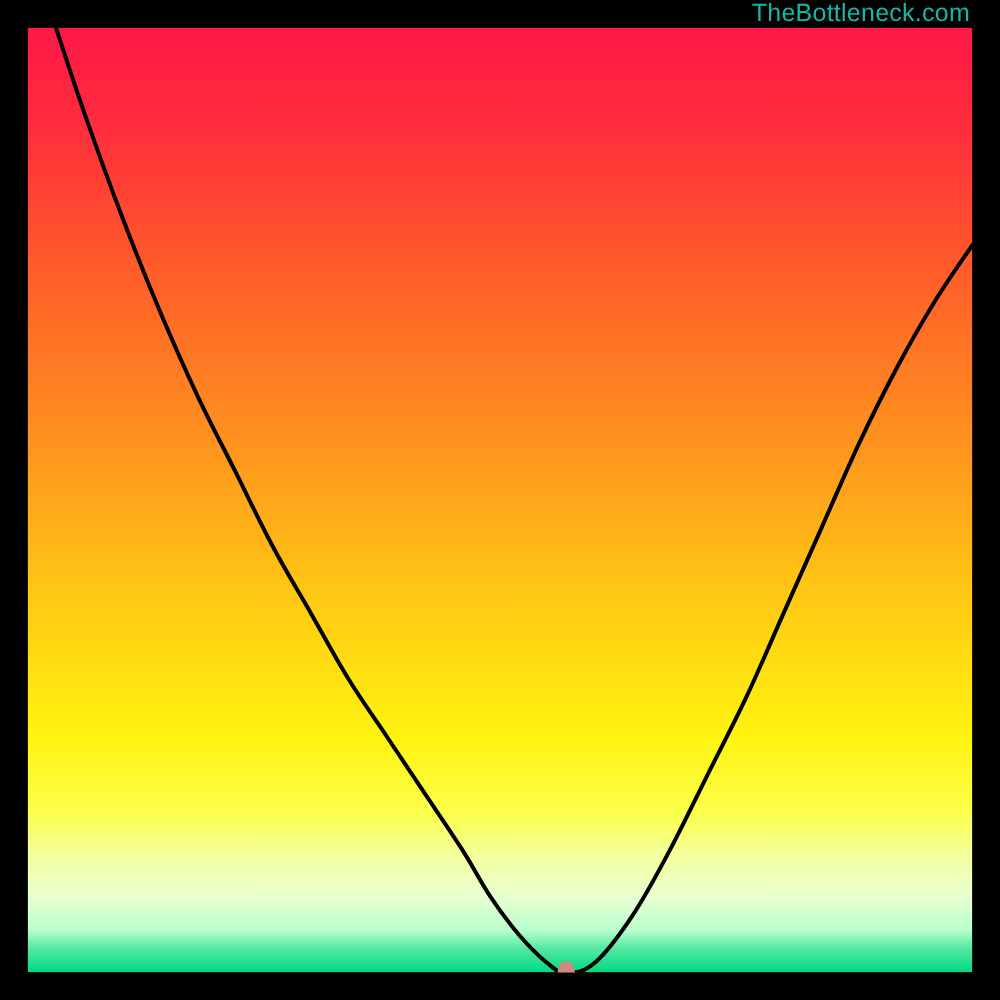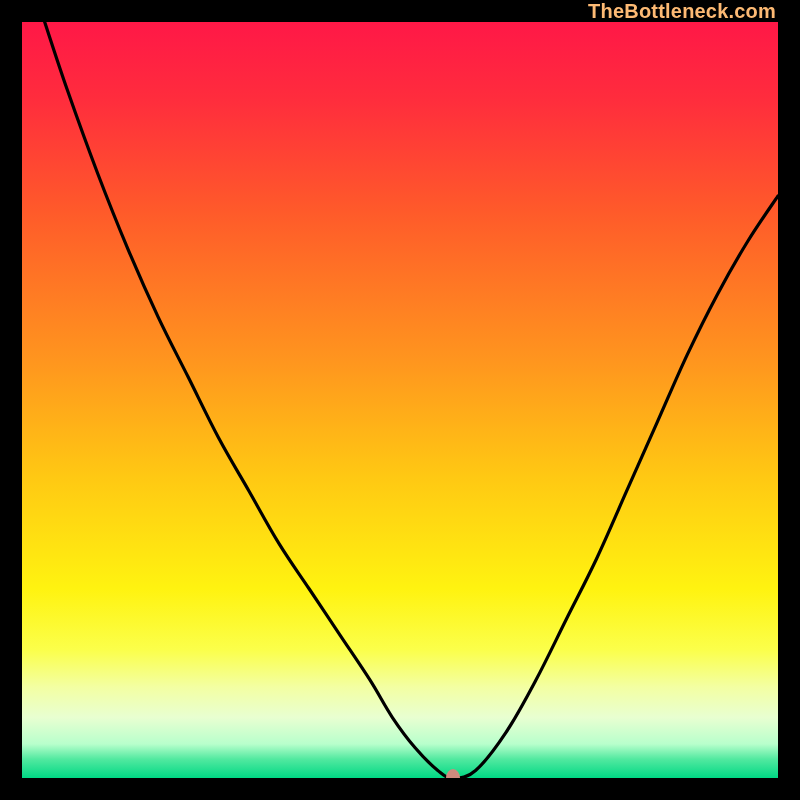--- a/index.html
+++ b/index.html
@@ -34,22 +34,22 @@
     top: 0;
     width: 100%;
     height: 100%;
   }
   .attribution {
     position: absolute;
     top: 0px;
     right: 24px;
     font-family: Arial, Helvetica, sans-serif;
     font-size: 20px;
-    font-weight: 700;
-    color: #fdba74;
+    font-weight: 400;
+    color: #14b8a6;
     letter-spacing: 0.2px;
   }
   .marker {
     position: absolute;
     width: 14px;
     height: 18px;
     border-radius: 50%;
     background: #cf8a7d;
     transform: translate(-50%, -50%);
   }

